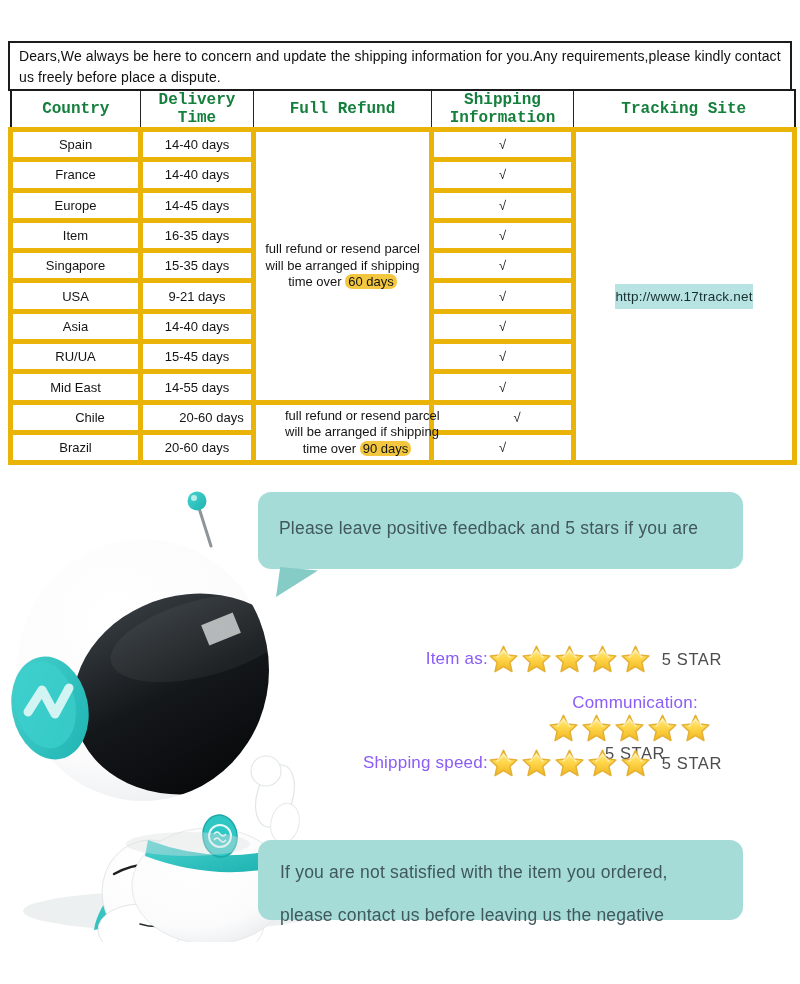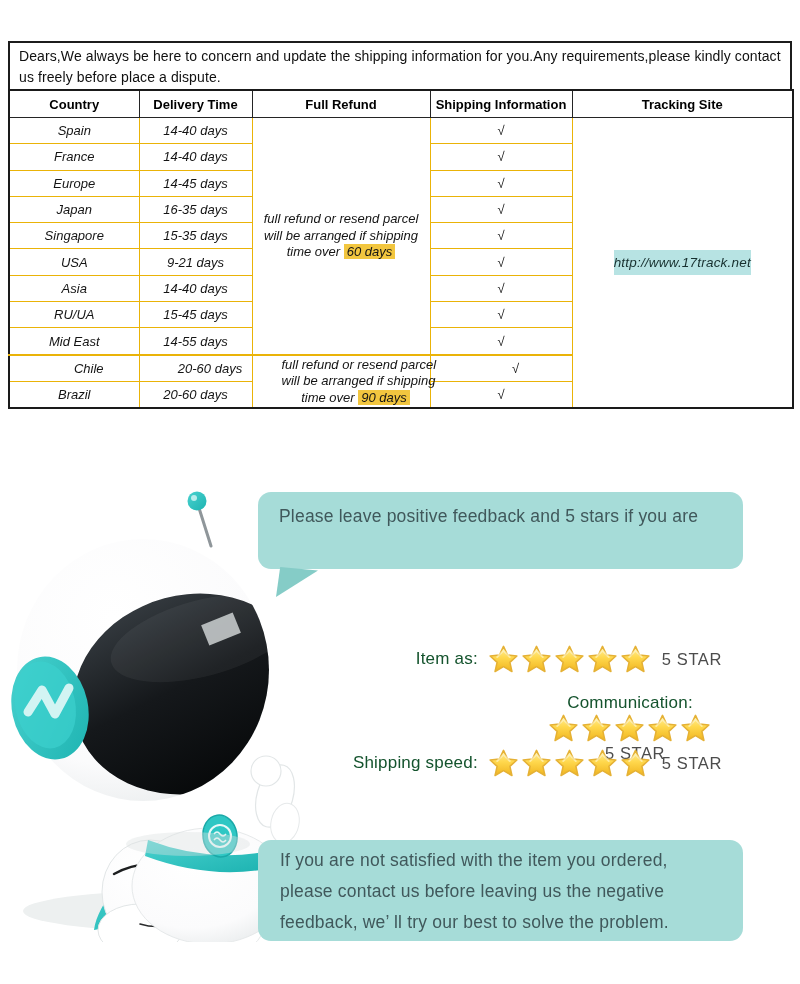--- a/index.html
+++ b/index.html
@@ -7,49 +7,49 @@
         font-family:"Liberation Sans",sans-serif;color:#111;}
 
   
   .notice{position:absolute;left:8px;top:41px;width:784px;height:50px;box-sizing:border-box;
           border:2px solid #1c1c1c;padding:3px 9px;font-size:14px;line-height:20.5px;
           color:#101010;letter-spacing:.1px;}
 
   
   table.ship{position:absolute;left:8px;top:89px;width:784px;border-collapse:collapse;
              table-layout:fixed;border:2px solid #1a1a1a;}
-  table.ship th{border:1px solid #242424;font-size:13px;font-weight:bold;height:26px;
-                text-align:center;padding:0;color:#000000;}
-  table.ship td{border:1px solid #eab308;font-size:13px;text-align:center;height:25.3px;
-                padding:0;color:#141414;font-style:italic;}
+  table.ship th{border:1px solid #242424;font-size:16px;font-weight:bold;height:26px;
+                text-align:center;padding:0;color:#15803d;font-family:Liberation Mono, monospace;}
+  table.ship td{border:5px solid #eab308;font-size:13px;text-align:center;height:25.3px;
+                padding:0;color:#141414;}
   td.c-refund{text-align:left;font-size:12.5px;line-height:16.5px;padding:2px 3px 2px 9px;
               vertical-align:middle;}
   td.c-refund .line{white-space:nowrap;}
-  .hl{background:var(--highlight-yellow,#f2c63f);padding:0 3px;}
+  .hl{background:var(--highlight-yellow,#f2c63f);padding:0 3px;border-radius:7px;}
   td.c-check{font-size:14px;color:#222;}
   td.c-site{vertical-align:middle;}
   tbody tr:nth-child(10) td{border-top-width:2px;padding-left:29px;}
   .chip{display:inline-block;background:var(--track-chip,#b7e3e3);color:#17302f;
         font-size:13.5px;padding:5px 0;letter-spacing:.2px;cursor:pointer;}
 
   
   .bubble{position:absolute;background:var(--bubble,#a6dcd8);border-radius:13px;
           color:var(--bubble-text,#40585b);font-size:17.5px;letter-spacing:.2px;
           box-sizing:border-box;}
-  .bubble .line{white-space:nowrap;}
+  .bubble .line{white-space:nowrap;margin-top:12px;}
   #bubble-top{left:258px;top:492px;width:485px;height:77px;padding:9px 0 0 21px;line-height:30px;}
-  #bubble-bottom{left:258px;top:840px;width:485px;height:101px;padding:5px 8px 0 22px;line-height:31px;}
+  #bubble-bottom{left:258px;top:840px;width:485px;height:80px;padding:5px 8px 0 22px;line-height:31px;}
   .bubble-tail{position:absolute;left:276px;top:567px;width:42px;height:30px;
                background:#85ccc7;clip-path:polygon(10% 0,100% 12%,0 100%);}
 
   .rating-row{position:absolute;right:78px;height:36px;display:flex;align-items:center;}
   .rating-row:nth-of-type(1){top:641px;}
   .rating-row:nth-of-type(2){top:693px;flex-direction:column;}
   .rating-row:nth-of-type(3){top:745px;}
-  .rating-label{font-size:17px;color:#14532d;margin-right:10px;letter-spacing:.2px;}
+  .rating-label{font-size:17px;color:#8b5cf6;margin-right:0;letter-spacing:.2px;}
   .stars{display:flex;align-items:center;margin-right:9px;}
   .star{width:31px;height:31px;margin-right:2px;}
   .rating-value{font-size:16.5px;color:#4c4c4c;letter-spacing:.6px;}
 
   .robot{position:absolute;left:-2px;top:478px;width:332px;height:464px;}
 </style>
 </head>
 <body>
 
 <svg width="0" height="0" style="position:absolute" aria-hidden="true">
@@ -103,21 +103,21 @@
           <td class="c-country">France</td>
           <td class="c-delivery">14-40 days</td>
           <td class="c-check">√</td>
         </tr>
         <tr>
           <td class="c-country">Europe</td>
           <td class="c-delivery">14-45 days</td>
           <td class="c-check">√</td>
         </tr>
         <tr>
-          <td class="c-country">Japan</td>
+          <td class="c-country">Item</td>
           <td class="c-delivery">16-35 days</td>
           <td class="c-check">√</td>
         </tr>
         <tr>
           <td class="c-country">Singapore</td>
           <td class="c-delivery">15-35 days</td>
           <td class="c-check">√</td>
         </tr>
         <tr>
           <td class="c-country">USA</td>
@@ -287,16 +287,15 @@
             <use href="#star-sym" xlink:href="#star-sym"></use>
           </svg>
         </span>
         <span class="rating-value">5 STAR</span>
       </div>
     </div>
 
   <div class="bubble" id="bubble-bottom">
       <div class="line">If you are not satisfied with the item you ordered,</div>
       <div class="line">please contact us before leaving us the negative</div>
-      <div class="line">feedback, we’ ll try our best to solve the problem.</div>
     </div>
 
 </div>
 
 </body></html>

